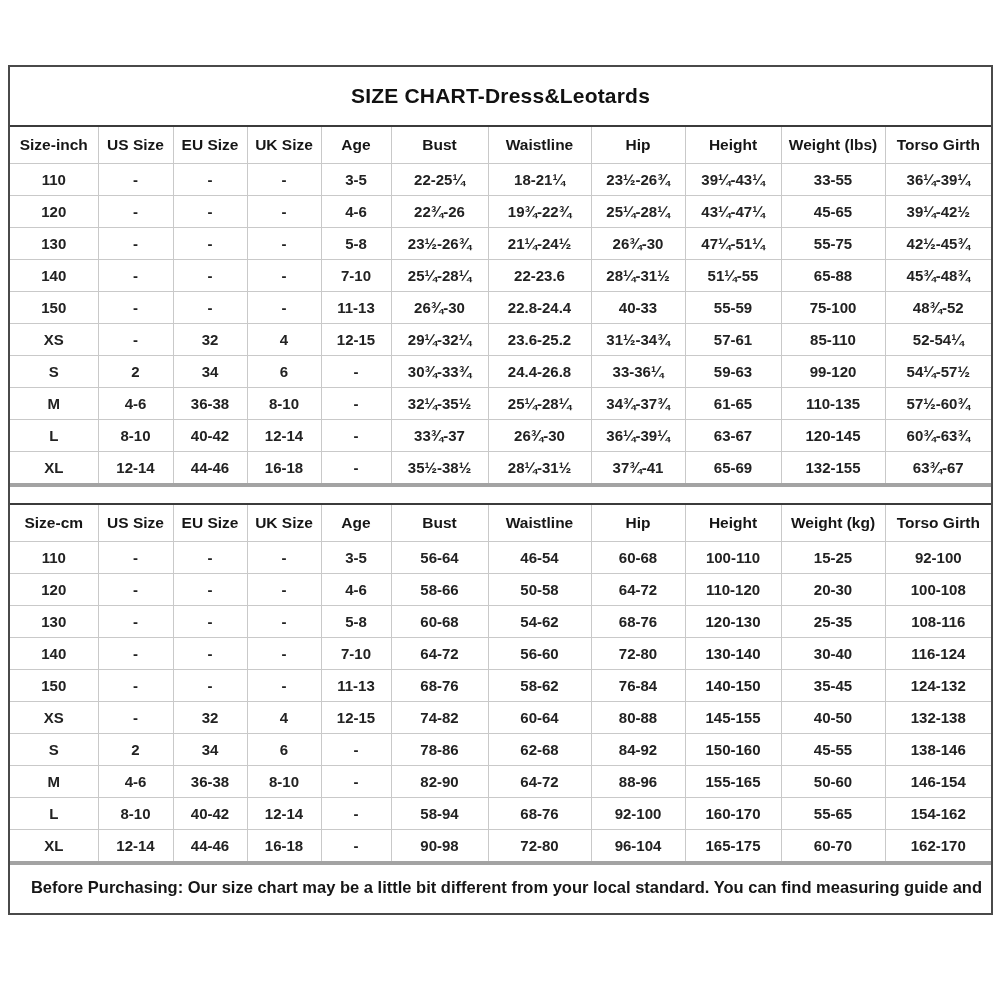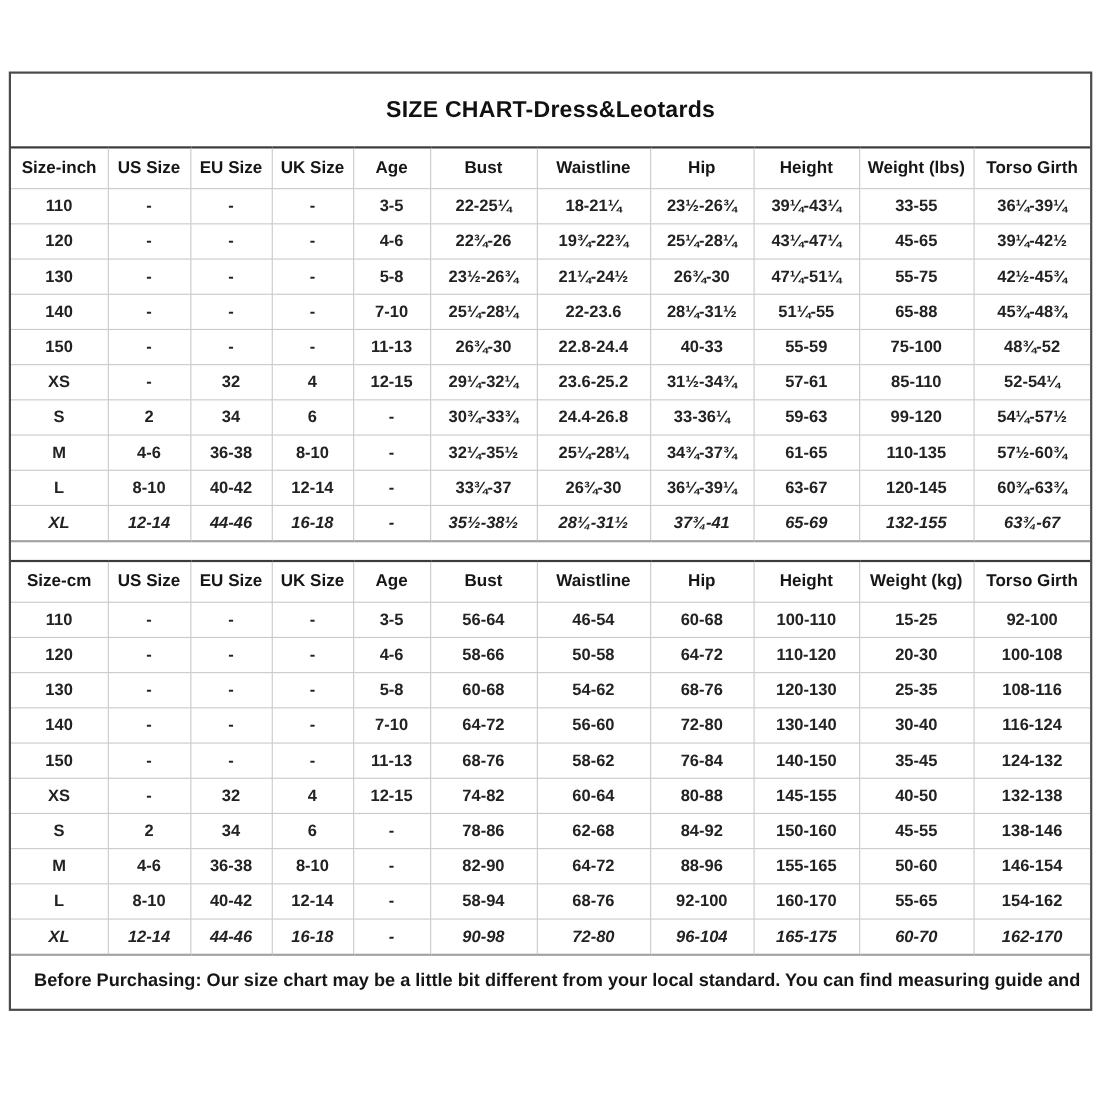--- a/index.html
+++ b/index.html
@@ -17,21 +17,21 @@
   }
   .chart-box {
     position: absolute;
     left: 8px;
     top: 65px;
     width: 981px;
     border: 2px solid #4a4a4a;
     background: #ffffff;
   }
   .chart-title {
-    height: 66px;
+    height: 58px;
     display: flex;
     align-items: center;
     justify-content: center;
     font-size: 21px;
     font-weight: bold;
     letter-spacing: 0.2px;
     color: #111111;
   }
   table.size-table {
     border-collapse: collapse;
@@ -54,21 +54,21 @@
     color: #161616;
     margin-left: 16px;
   }
   table.size-table td {
     height: 31px;
     font-size: 15px;
     color: #222222;
   }
   table.size-table th:first-child, table.size-table td:first-child { border-left: none; }
   table.size-table th:last-child,  table.size-table td:last-child  { border-right: none; }
-  table.size-table tr:last-child td { border-bottom: 2px solid #a3a3a3; font-style: italic; }
+  table.size-table tr:last-child td { border-bottom: 4px solid #a3a3a3; }
   .table-gap {
     height: 16px;
   }
   .footer-note {
     padding: 10px 6px 12px 18px;
     text-align: center;
     font-size: 16.5px;
     font-weight: bold;
     line-height: 1.55;
     color: #161616;

